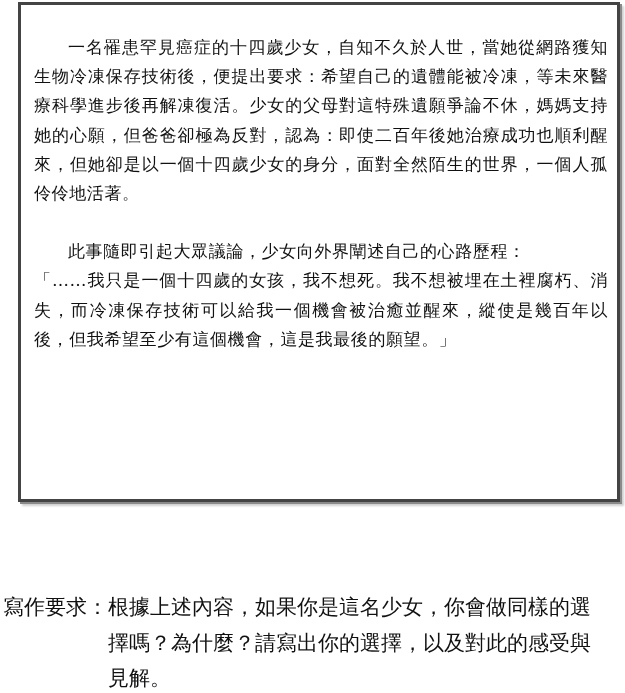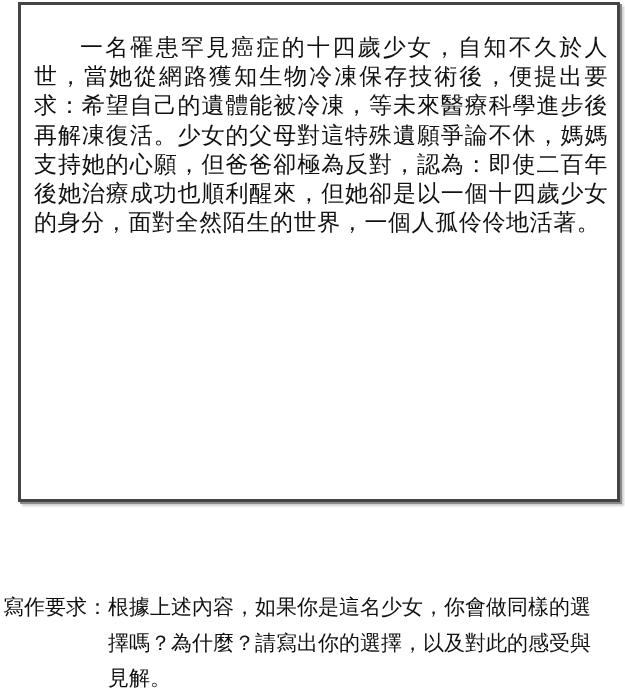--- a/index.html
+++ b/index.html
@@ -24,21 +24,21 @@
     box-shadow: 2px 2px 0 #8a8a8a, 4px 4px 2px #cfcfcf;
     background: #ffffff;
     box-sizing: content-box;
   }
   .passage-inner {
     position: absolute;
     left: 13px;
     top: 28px;
     width: 574px;
     font-family: "DejaVu Serif", "Liberation Serif", serif;
-    font-size: 23px;
+    font-size: 17px;
     line-height: 29.2px;
     letter-spacing: 0.6px;
     text-align: justify;
   }
   .para {
     margin: 0;
     text-indent: 2em;
   }
   .para + .para {
     margin-top: 29px;
@@ -65,19 +65,20 @@
     width: 490px;
     flex: 0 0 auto;
   }
 </style>
 </head>
 <body>
 
 <div class="passage-box">
   <div class="passage-inner">
     <p class="para">一名罹患罕見癌症的十四歲少女，自知不久於人世，當她從網路獲知生物冷凍保存技術後，便提出要求：希望自己的遺體能被冷凍，等未來醫療科學進步後再解凍復活。少女的父母對這特殊遺願爭論不休，媽媽支持她的心願，但爸爸卻極為反對，認為：即使二百年後她治療成功也順利醒來，但她卻是以一個十四歲少女的身分，面對全然陌生的世界，一個人孤伶伶地活著。</p>
+    <p class="para"><span>此事隨即引起大眾議論，少女向外界闡述自己的心路歷程：</span><span class="quote">「……我只是一個十四歲的女孩，我不想死。我不想被埋在土裡腐朽、消失，而冷凍保存技術可以給我一個機會被治癒並醒來，縱使是幾百年以後，但我希望至少有這個機會，這是我最後的願望。」</span></p>
   </div>
 </div>
 
 <div class="prompt">
   <span class="prompt-label">寫作要求：</span>
   <span class="prompt-text">根據上述內容，如果你是這名少女，你會做同樣的選擇嗎？為什麼？請寫出你的選擇，以及對此的感受與見解。</span>
 </div>
 
 </body></html>

